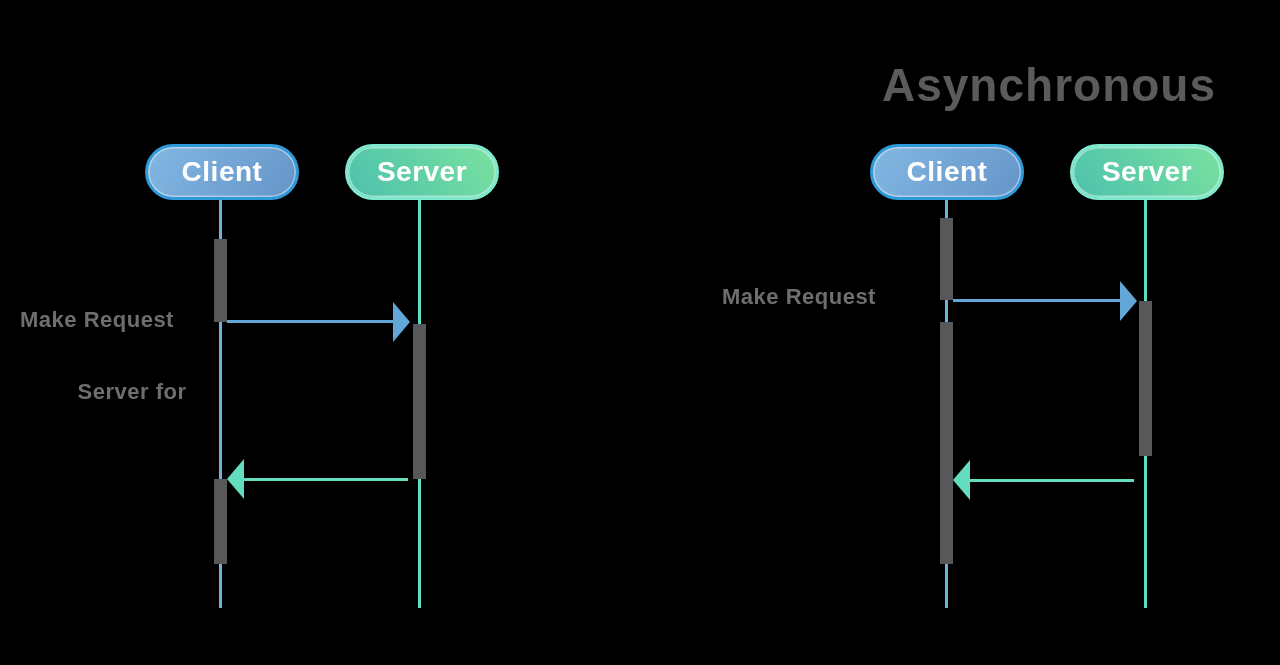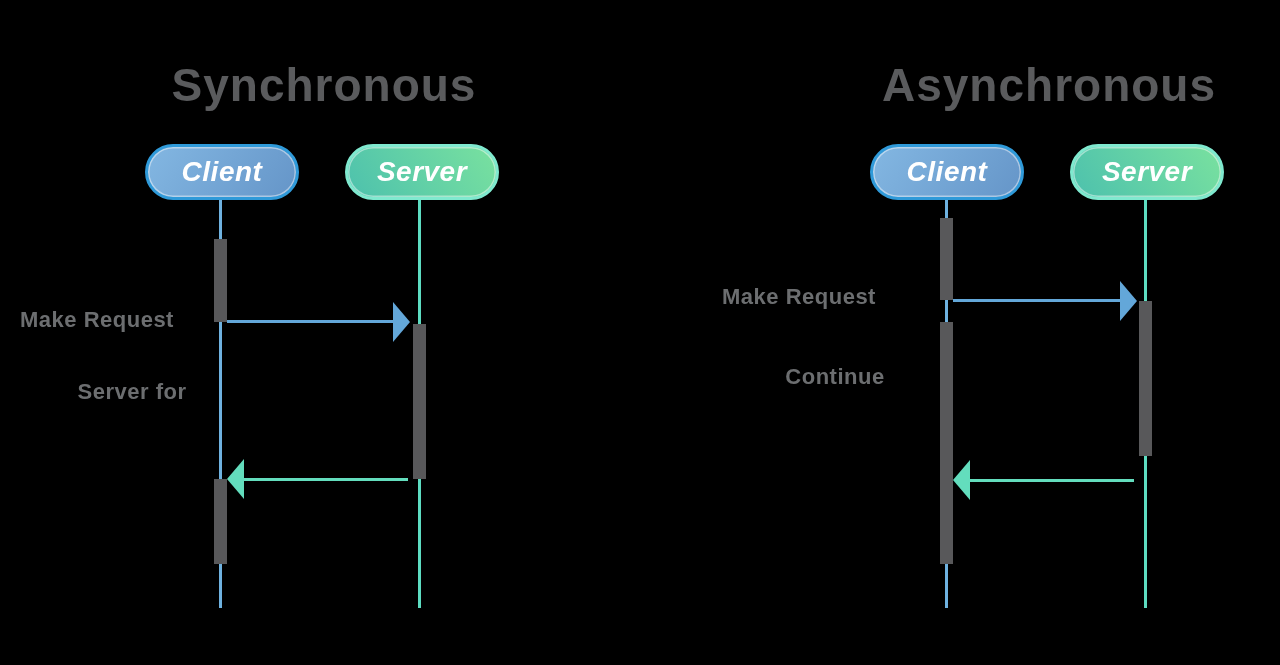--- a/index.html
+++ b/index.html
@@ -9,21 +9,20 @@
   }
   .title{
     position:absolute;width:500px;text-align:center;
     font-size:46px;font-weight:bold;letter-spacing:1px;
     color:var(--title-text,#5a5b5d);
   }
   .pill{
     position:absolute;width:154px;height:56px;border-radius:30px;
     display:flex;align-items:center;justify-content:center;
     box-sizing:border-box;
-    font-style:italic;
   }
   .pill.client{
     border:3px solid var(--client-accent,#2f9ad9);
     background:linear-gradient(125deg,var(--client-fill-start,#83b7e2),var(--client-fill-end,#6595c8));
     box-shadow:inset 0 0 0 1.5px rgba(255,255,255,.45);
   }
   .pill.server{
     border:3px solid var(--server-accent,#7fe9cf);
     background:linear-gradient(55deg,var(--server-fill-start,#4dc1ad),var(--server-fill-end,#79e19f));
     box-shadow:inset 0 0 0 1.5px rgba(255,255,255,.45);
@@ -44,21 +43,20 @@
     color:var(--annotation-text,#6c6e70);line-height:26px;
   }
   .note.r{text-align:left;}
   .note.c{text-align:center;}
 </style>
 </head>
 <body>
 
 <div class="canvas">
 
-  <div class="title" style="left:74px;top:58px;">Synchronous</div>
 
   <div class="pill client" style="left:145px;top:144px;">
     <span>Client</span>
   </div>
   <div class="pill server" style="left:345px;top:144px;">
     <span>Server</span>
   </div>
 
   <div class="seg blue" style="left:219px;top:200px;height:40px;"></div>
   <div class="seg blue" style="left:219px;top:322px;height:158px;"></div>
@@ -105,16 +103,15 @@
   <div class="bar" style="left:1139px;top:301px;height:155px;"></div>
 
   <div class="mline req" style="left:953px;top:299px;width:167px;"></div>
   <div class="head right" style="left:1120px;top:281px;"></div>
 
   <div class="head left" style="left:953px;top:460px;"></div>
   <div class="mline resp" style="left:970px;top:479px;width:164px;"></div>
 
   <div class="note r" style="left:722px;top:284px;width:190px;">Make Request</div>
   <div class="note c" style="left:735px;top:364px;width:200px;">
-    <div>Continue</div>
   </div>
 
 </div>
 
 </body></html>

